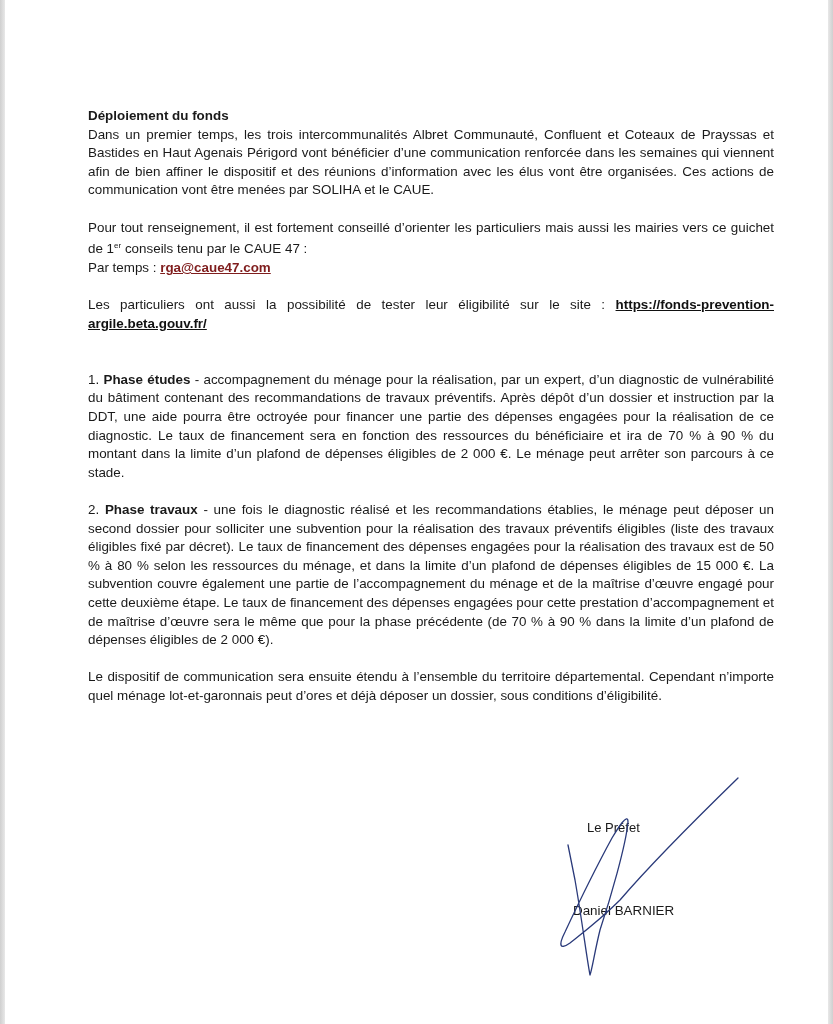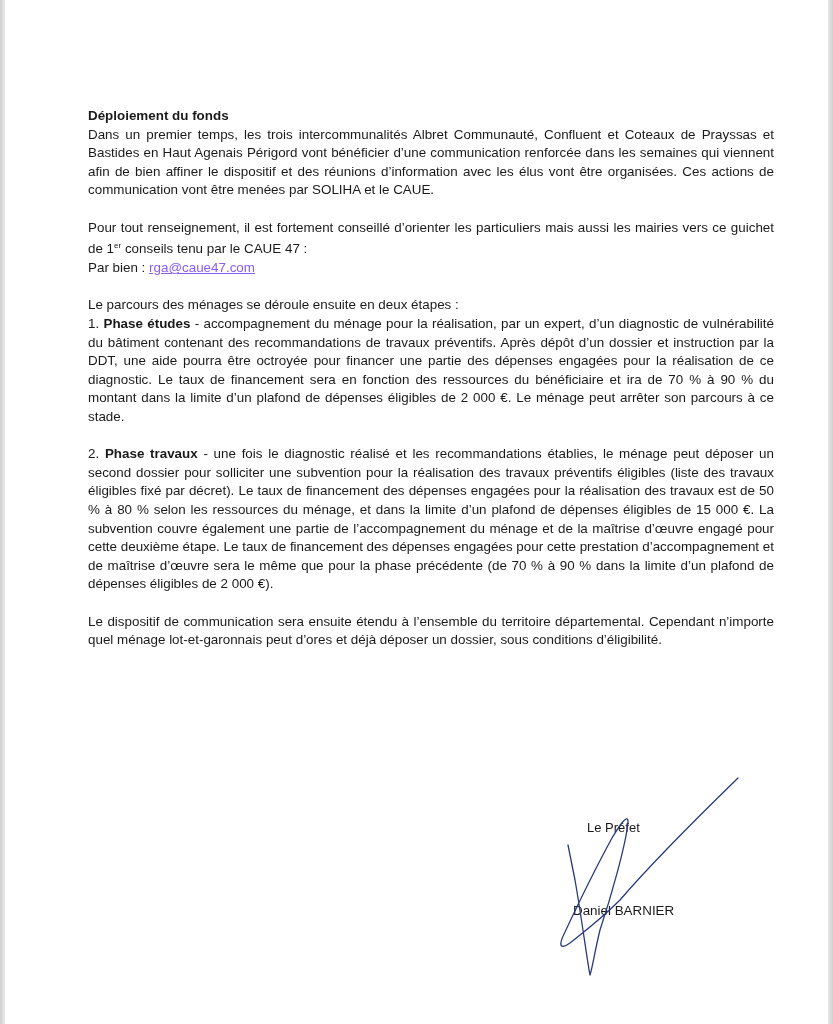--- a/index.html
+++ b/index.html
@@ -10,21 +10,21 @@
     color: #1a1a1a;
   }
   .edge-left { position: absolute; left: 0; top: 0; width: 5px; height: 1024px; background: linear-gradient(to right, #cfcfcf, #e8e8e8); }
   .edge-right { position: absolute; right: 0; top: 0; width: 5px; height: 1024px; background: linear-gradient(to left, #cfcfcf, #e8e8e8); }
   .page {
     position: absolute; left: 88px; top: 91px; width: 686px;
     font-size: 13.4px; line-height: 18.6px;
   }
   .page p { margin: 0 0 18.6px 0; text-align: justify; }
   .heading { font-weight: bold; display: block; margin-top: 16px; }
-  .mail-link { color: #8b5cf6; font-weight: normal; text-decoration: underline; }
+  .mail-link { color: #7f1d1d; font-weight: bold; text-decoration: underline; }
   .web-link { color: #111; font-weight: bold; text-decoration: underline; }
   .b { font-weight: bold; }
   .nojust { text-align: right; }
   .sig-block { position: absolute; left: 540px; top: 760px; width: 260px; height: 230px; }
   .sig-title { position: absolute; left: 47px; top: 60px; font-size: 13px; }
   .sig-name { position: absolute; left: 33px; top: 143px; font-size: 13.4px; }
   .sig-svg { position: absolute; left: 0; top: 0; }
 </style>
 </head>
 <body>
@@ -33,27 +33,30 @@
 <div class="edge-right"></div>
 
 <div class="page">
   <p>
     <span class="heading">Déploiement du fonds</span>
     <span>Dans un premier temps, les trois intercommunalités Albret Communauté, Confluent et Coteaux de Prayssas et Bastides en Haut Agenais Périgord vont bénéficier d’une communication renforcée dans les semaines qui viennent afin de bien affiner le dispositif et des réunions d’information avec les élus vont être organisées. Ces actions de communication vont être menées par SOLIHA et le CAUE.</span>
   </p>
 
   <p class="nojust">
     <span>Pour tout renseignement, il est fortement conseillé d’orienter les particuliers mais aussi les mairies vers ce guichet de 1</span><sup style="font-size:8px">er</sup><span> conseils tenu par le CAUE 47 :</span><br>
-    <span>Par bien : </span><a class="mail-link">rga@caue47.com</a><br>
+    <span>Par temps : </span><a class="mail-link">rga@caue47.com</a><br>
+  </p>
+
+  <p>
+    <span>Les particuliers ont aussi la possibilité de tester leur éligibilité sur le site : </span><a class="web-link">https://fonds-prevention-argile.beta.gouv.fr/</a>
   </p>
 
 
-
   <p>
-    <span>Le parcours des ménages se déroule ensuite en deux étapes :</span><br>
+    <br>
     <span>1. </span><span class="b">Phase études</span><span> - accompagnement du ménage pour la réalisation, par un expert, d’un diagnostic de vulnérabilité du bâtiment contenant des recommandations de travaux préventifs. Après dépôt d’un dossier et instruction par la DDT, une aide pourra être octroyée pour financer une partie des dépenses engagées pour la réalisation de ce diagnostic. Le taux de financement sera en fonction des ressources du bénéficiaire et ira de 70 % à 90 % du montant dans la limite d’un plafond de dépenses éligibles de 2 000 €. Le ménage peut arrêter son parcours à ce stade.</span>
   </p>
 
   <p>
     <span>2. </span><span class="b">Phase travaux</span><span> - une fois le diagnostic réalisé et les recommandations établies, le ménage peut déposer un second dossier pour solliciter une subvention pour la réalisation des travaux préventifs éligibles (liste des travaux éligibles fixé par décret).  Le taux de financement des dépenses engagées pour la réalisation des travaux est de 50 % à 80 % selon les ressources du ménage, et dans la limite d’un plafond de dépenses éligibles de 15 000 €. La subvention couvre également une partie de l’accompagnement du ménage et de la maîtrise d’œuvre engagé pour cette deuxième étape. Le taux de financement des dépenses engagées pour cette prestation d’accompagnement et de maîtrise d’œuvre sera le même que pour la phase précédente (de 70 % à 90 % dans la limite d’un plafond de dépenses éligibles de 2 000 €).</span>
   </p>
 
   <p>
     <span>Le dispositif de communication sera ensuite étendu à l’ensemble du territoire départemental. Cependant n’importe quel ménage lot-et-garonnais peut d’ores et déjà déposer un dossier, sous conditions d’éligibilité.</span>
   </p>

